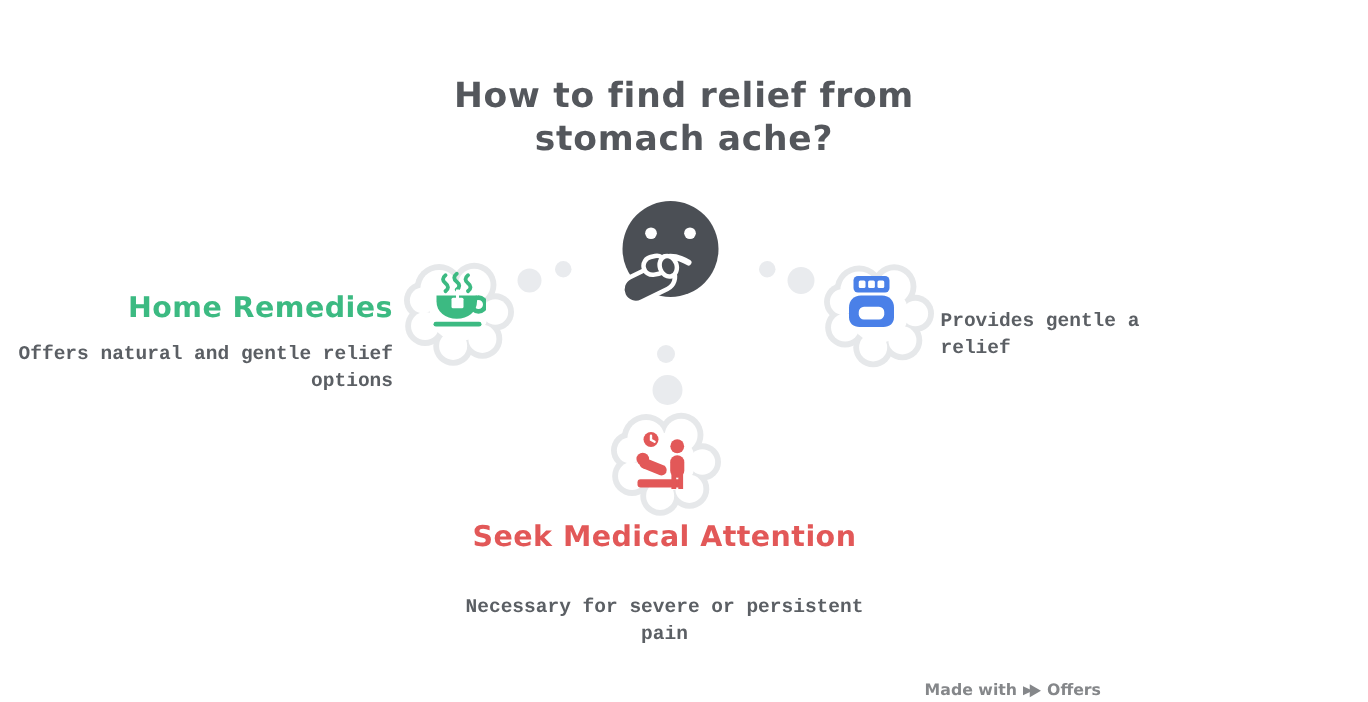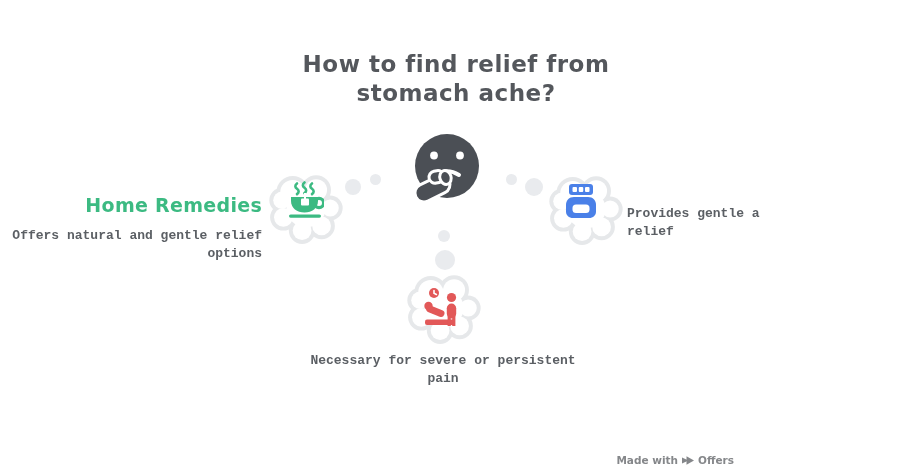--- a/index.html
+++ b/index.html
@@ -172,21 +172,22 @@
   <div class="node left" style="left:10px;top:194px;width:252px;">
     <div class="node-label" style="color: rgb(60, 186, 130);">Home Remedies</div>
     <div class="node-desc" style="color: rgb(91, 95, 100);">Offers natural and gentle relief options</div>
   </div>
 
   <div class="node right" style="left:627px;top:194px;width:285px;">
     <div class="node-desc" style="color: rgb(91, 95, 100);">Provides gentle and accessible relief</div>
   </div>
 
   <div class="node bottom" style="left:303px;top:347px;width:280px;">
-    <div class="node-desc" style="margin-top: 5px; color: rgb(91, 95, 100);">Necessary for severe or persistent pain</div>
+    <div class="node-label" style="color: rgb(226, 88, 88);">Seek Medical Attention</div>
+    <div class="node-desc" style="margin-top: 27px; color: rgb(91, 95, 100);">Necessary for severe or persistent pain</div>
   </div>
 
   <div class="watermark" style="color: rgb(133, 135, 138);">
     <span>Made with</span>
     <span>
       <svg width="12" height="11" viewBox="0 0 12 11" fill="currentColor">
         <polygon points="0,2.5 6.5,5.5 0,8.5"></polygon>
         <polygon points="4.5,1.2 12,5.5 4.5,9.8"></polygon>
       </svg>
     </span>

